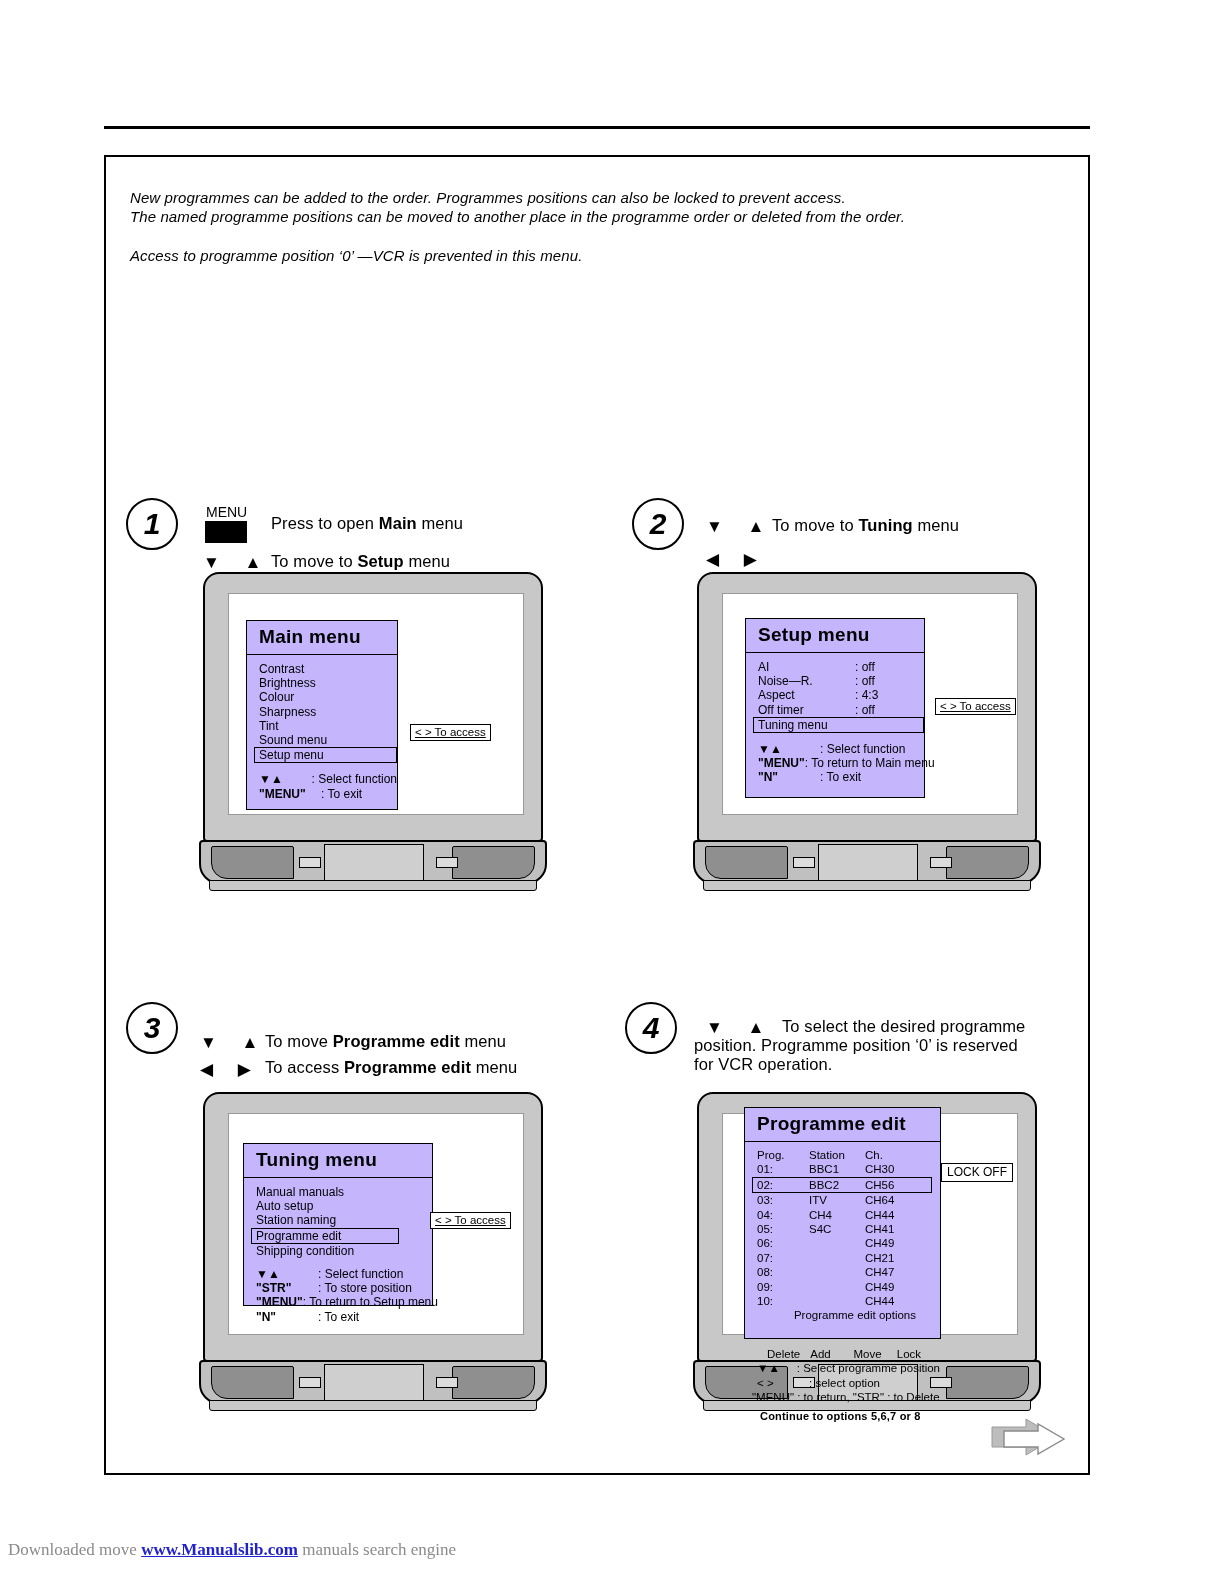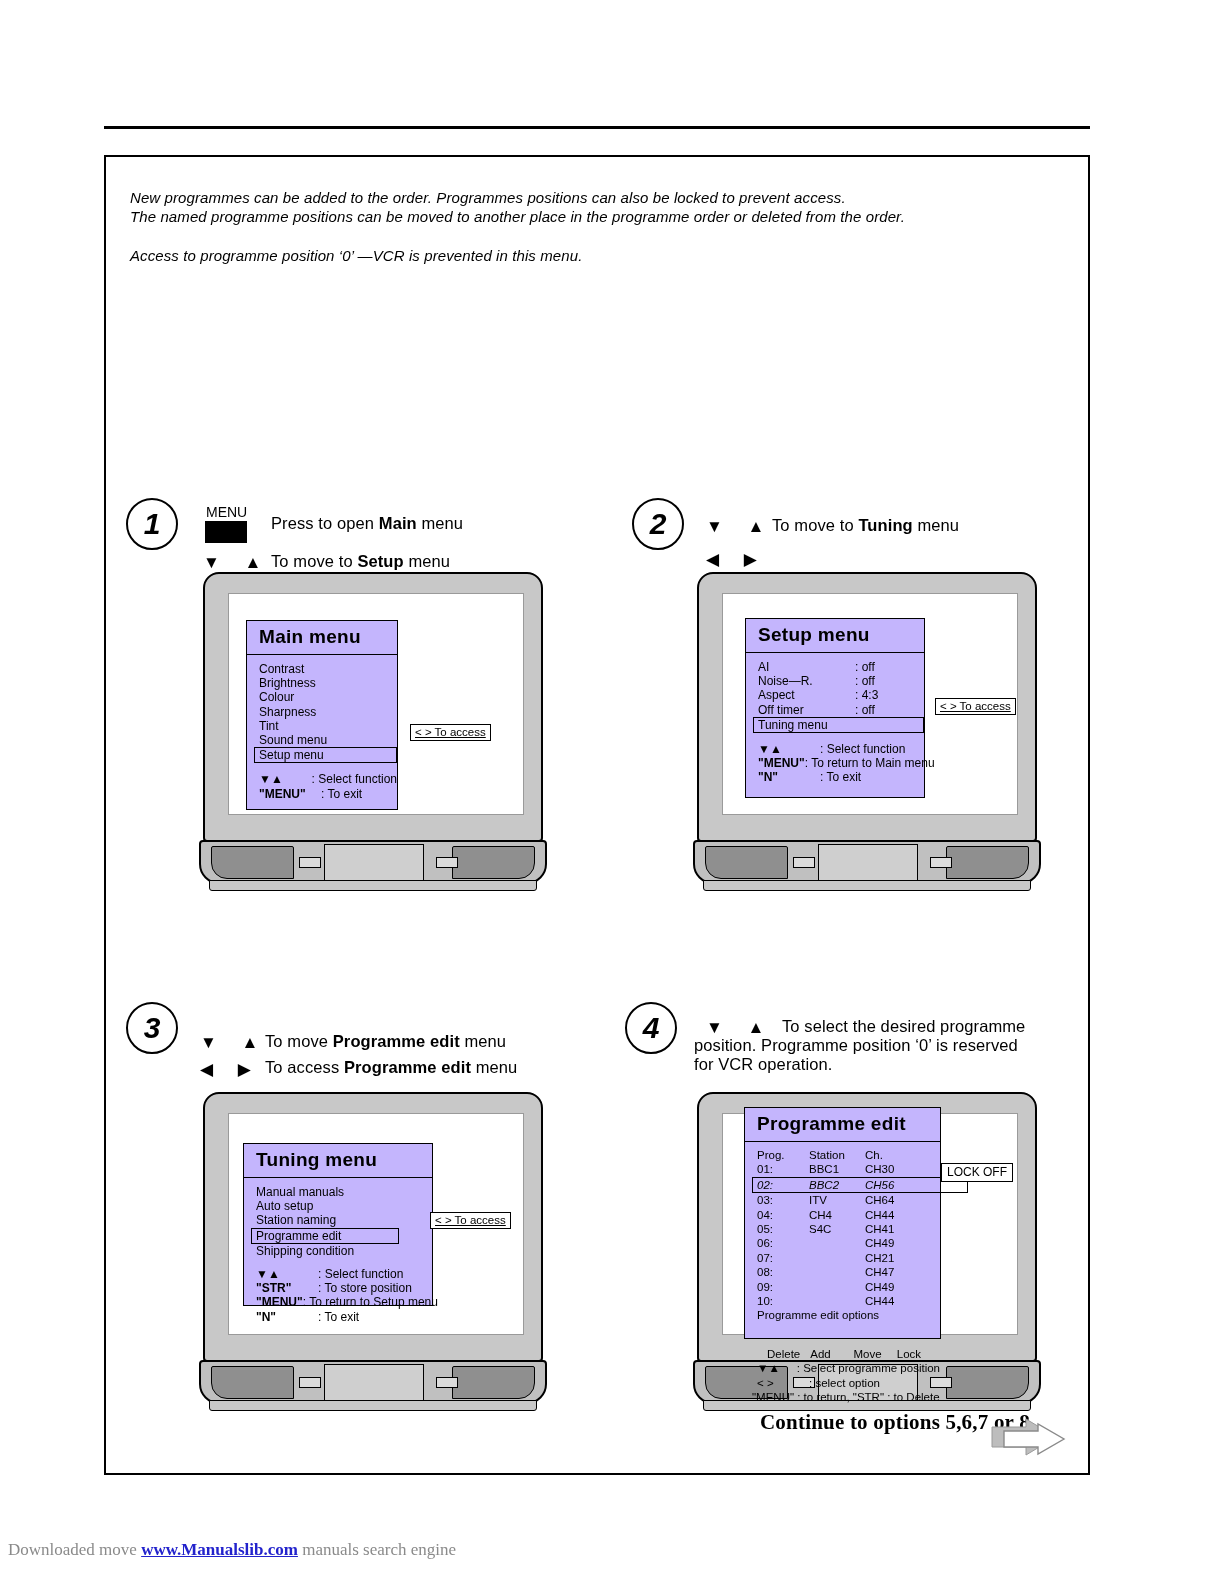--- a/index.html
+++ b/index.html
@@ -59,27 +59,27 @@
   .legend .lr{display:flex;white-space:nowrap;}
   .legend .lk{width:62px;font-weight:bold;}
 
   
   .pe-table{font-size:11.5px;line-height:14.4px;}
   .pe-row{display:flex;white-space:nowrap;}
   .pe-c1{width:52px;}
   .pe-c2{width:56px;}
   .pe-c3{width:60px;}
   .pe-sel{border:1.5px solid #000;box-sizing:border-box;margin-left:-5px;padding-left:4px;}
-  .pe-opts-title{text-align:left;padding-right:24px;}
+  .pe-opts-title{text-align:right;padding-right:24px;}
   .pe-opts{display:flex;white-space:nowrap;padding-left:10px;margin-top:24px;}
   .pe-opts span{width:56px;}
   .lock-tag{position:absolute;border:1.5px solid #000;font-size:12px;padding:1px 5px 2px 5px;background:#fff;white-space:nowrap;}
 
   
-  .continue{position:absolute;font-weight:bold;font-size:21px;white-space:nowrap;letter-spacing:.2px;font-family:Liberation Serif, serif;}
+  .continue{position:absolute;font-weight:bold;font-size:11px;white-space:nowrap;letter-spacing:.2px;}
   .arrow{position:absolute;}
 
   
   .footer{position:absolute;left:8px;top:1540px;font-family:"Liberation Serif",serif;font-size:17px;color:#8a8a8a;white-space:nowrap;}
   .footer a{color:#2222cc;text-decoration:underline;font-weight:bold;}
 </style>
 </head>
 <body>
 
 <div class="top-rule"></div>
@@ -283,21 +283,21 @@
     <div class="pe-row">
       <span class="pe-c1">Prog.</span>
       <span class="pe-c2">Station</span>
       <span class="pe-c3">Ch.</span>
     </div>
     <div class="pe-row">
       <span class="pe-c1">01:</span>
       <span class="pe-c2">BBC1</span>
       <span class="pe-c3">CH30</span>
     </div>
-    <div class="pe-row pe-sel" style="width:216px;font-style:italic;">
+    <div class="pe-row pe-sel" style="width:180px;">
       <span class="pe-c1">02:</span>
       <span class="pe-c2">BBC2</span>
       <span class="pe-c3">CH56</span>
     </div>
     <div class="pe-row">
       <span class="pe-c1">03:</span>
       <span class="pe-c2">ITV</span>
       <span class="pe-c3">CH64</span>
     </div>
     <div class="pe-row">

